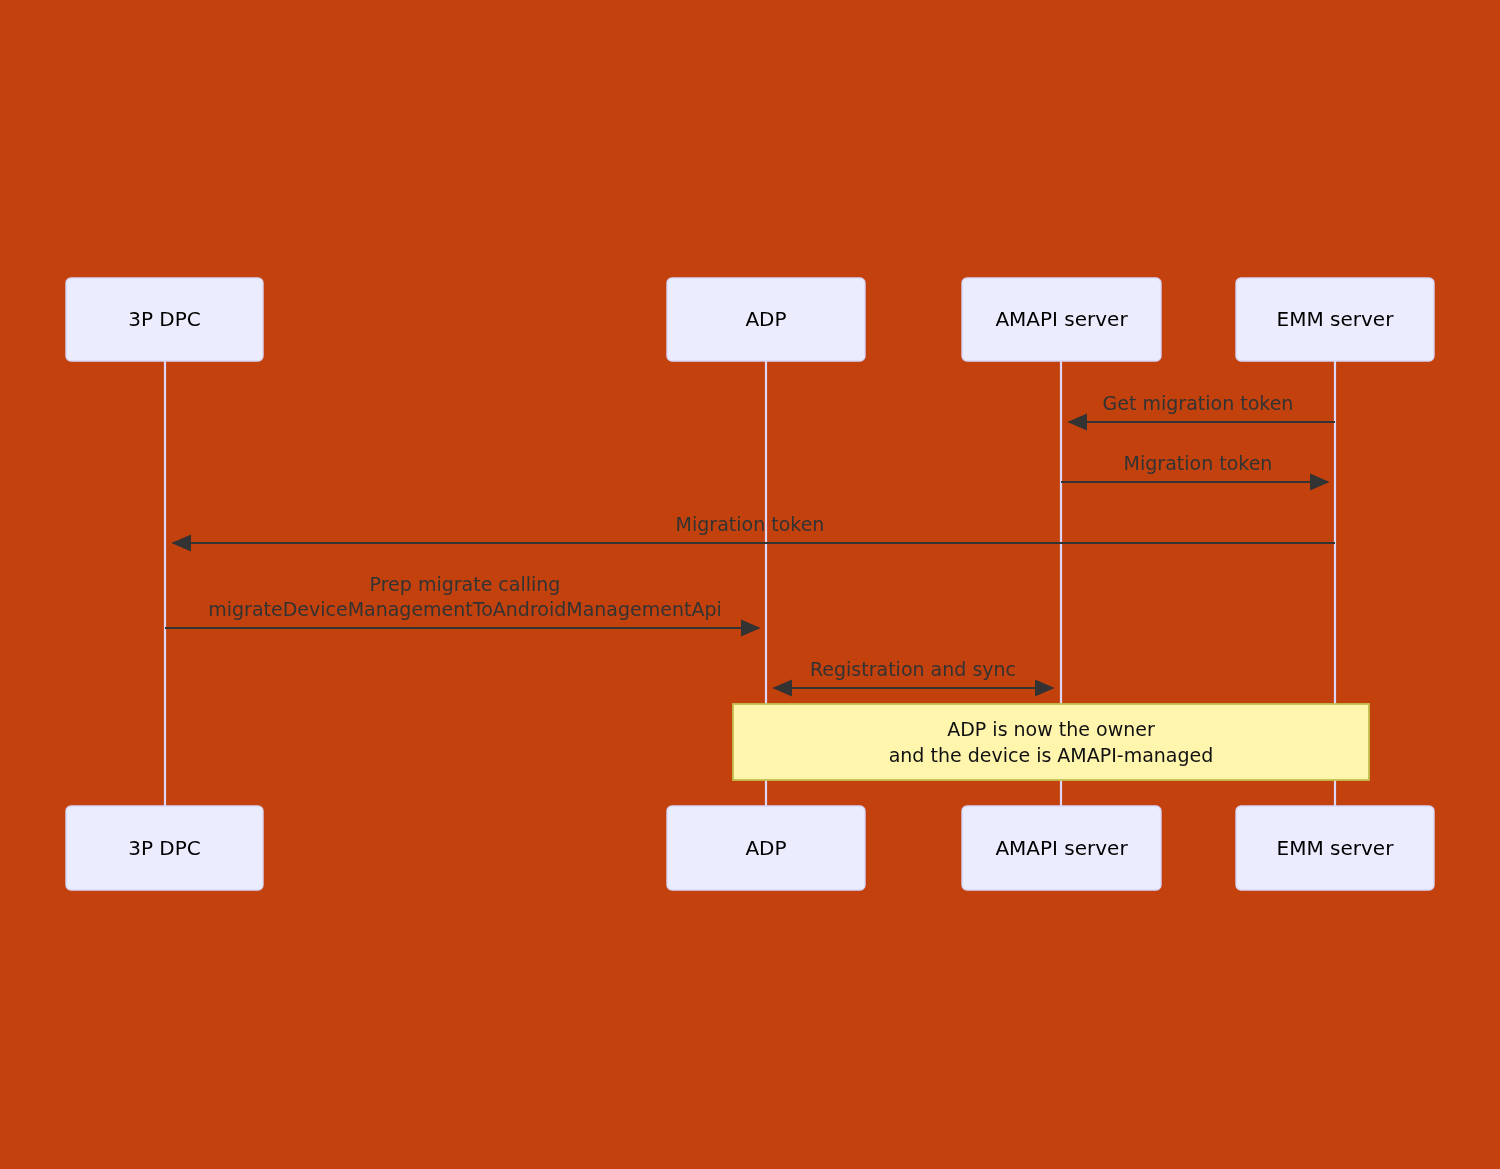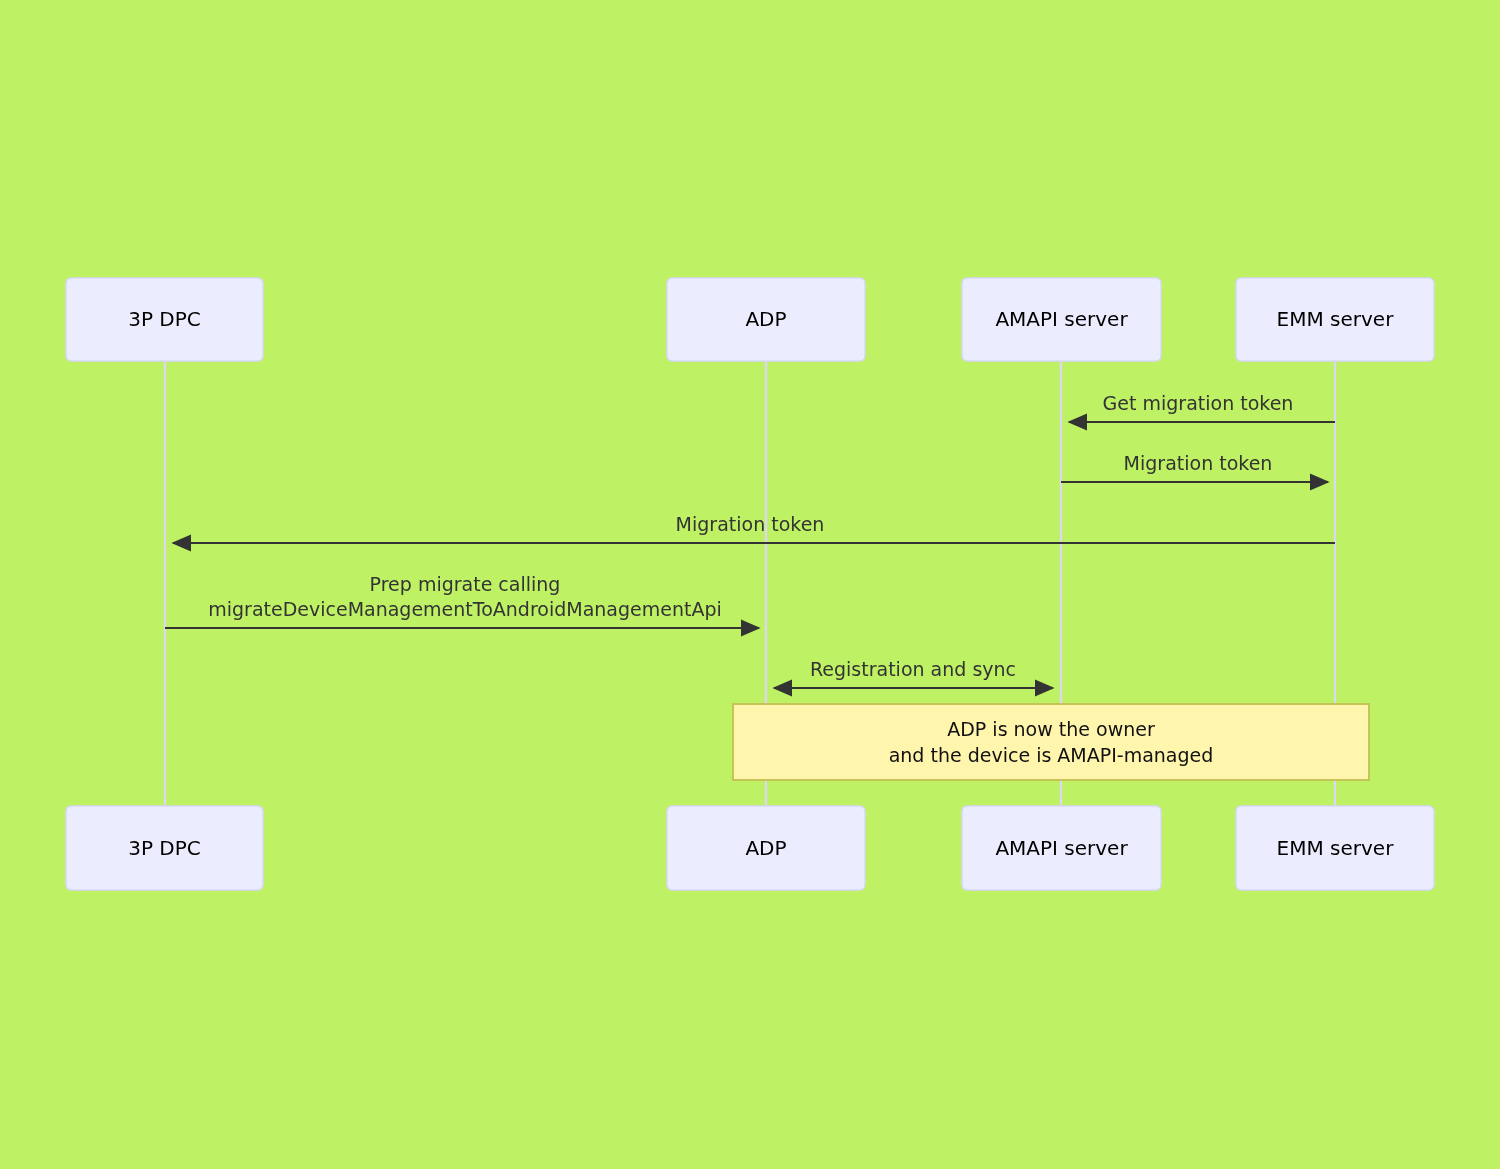--- a/index.html
+++ b/index.html
@@ -8,21 +8,21 @@
     padding: 0;
     background: #ffffff;
   }
   body {
     font-family: "DejaVu Sans", "Liberation Sans", sans-serif;
   }
   #canvas {
     position: relative;
     width: 1500px;
     height: 1169px;
-    background: #bef264;
+    background: #c2410c;
     overflow: hidden;
   }
   svg#diagram {
     position: absolute;
     left: 0;
     top: 0;
     width: 1500px;
     height: 1169px;
   }
   .actor-box {

